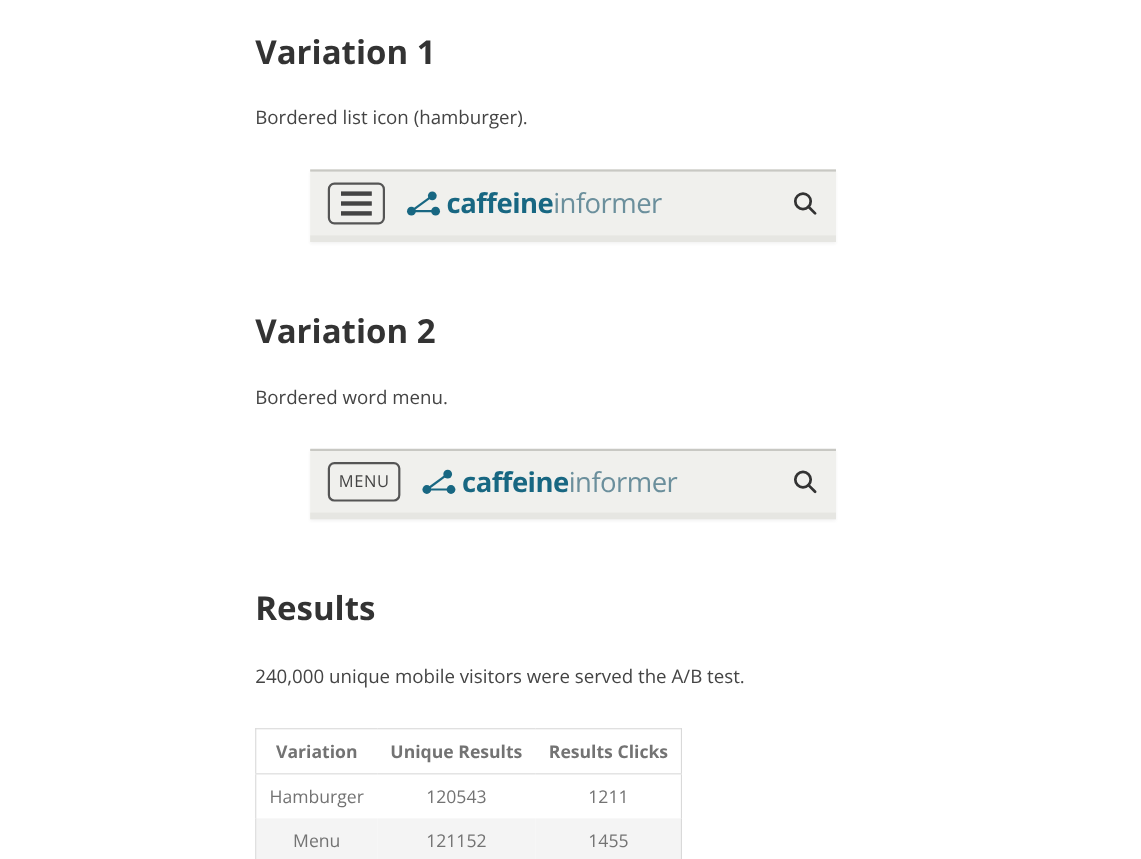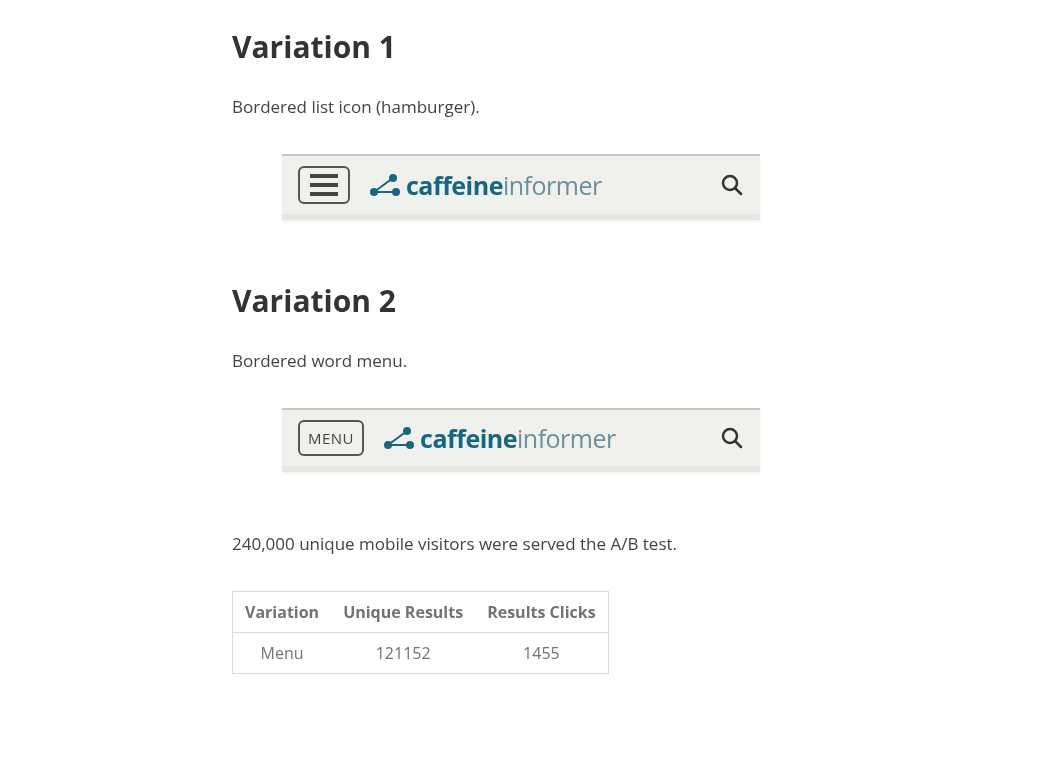--- a/index.html
+++ b/index.html
@@ -153,30 +153,36 @@
         <span class="brand-text"><span class="bold">caffeine</span><span class="light">informer</span></span>
       </div>
       <svg class="search-icon" width="24" height="24" viewBox="0 0 24 24">
         <circle cx="10" cy="10" r="7" fill="none" stroke="#333" stroke-width="2.5"></circle>
         <line x1="15" y1="15" x2="21" y2="21" stroke="#333" stroke-width="2.5" stroke-linecap="round"></line>
       </svg>
     </div>
   </div>
 
   <div class="results-section">
+    <h2>Results</h2>
     <p class="desc">240,000 unique mobile visitors were served the A/B test.</p>
     <table>
       <thead>
         <tr>
           <th>Variation</th>
           <th>Unique Results</th>
           <th>Results Clicks</th>
         </tr>
       </thead>
       <tbody>
+        <tr>
+          <td>Hamburger</td>
+          <td>120543</td>
+          <td>1211</td>
+        </tr>
         <tr>
           <td>Menu</td>
           <td>121152</td>
           <td>1455</td>
         </tr>
       </tbody>
     </table>
   </div>
 
 </div>

